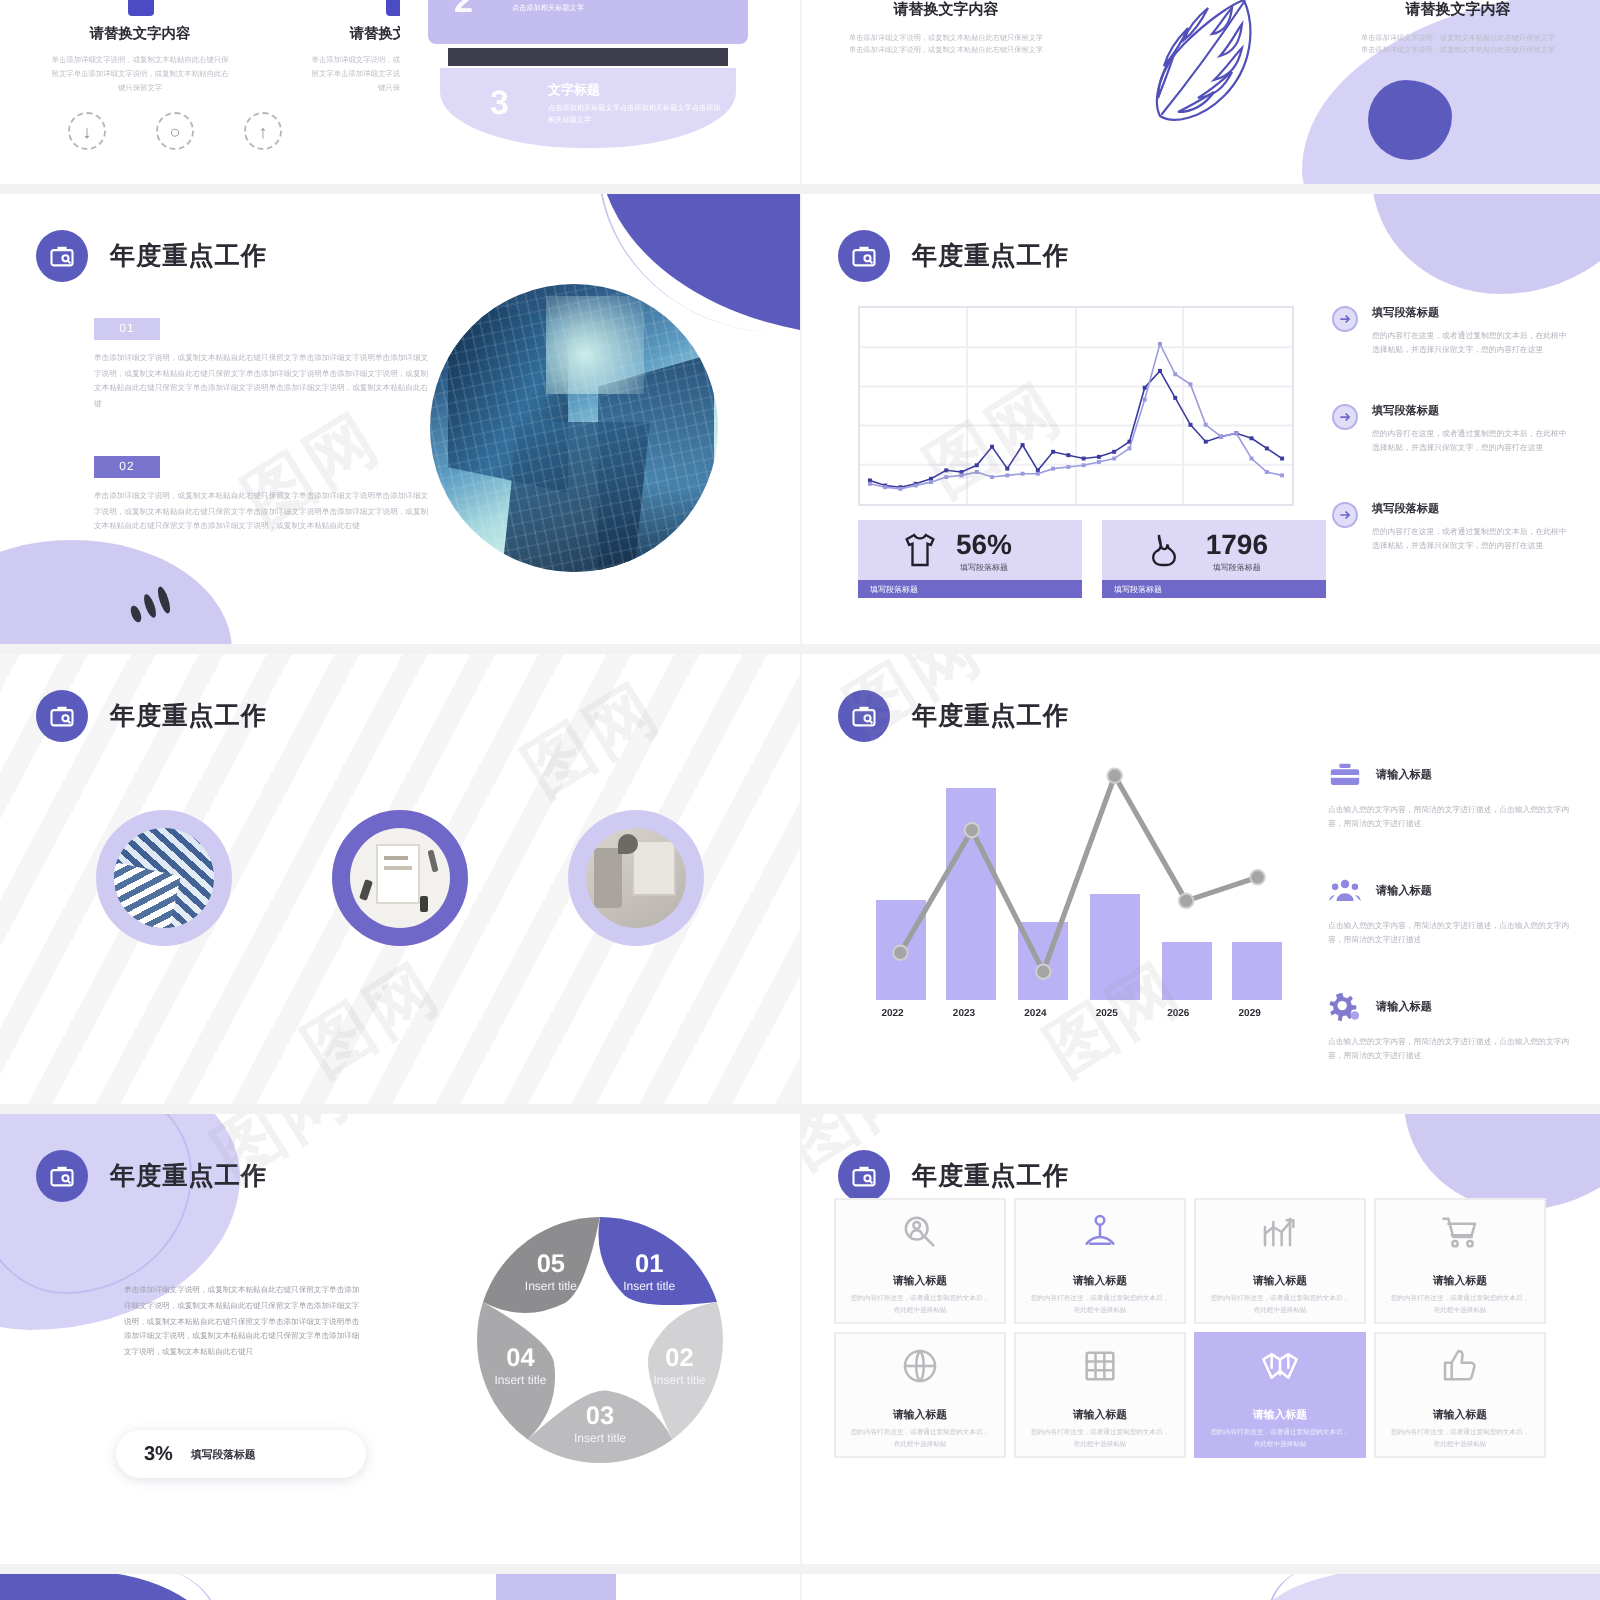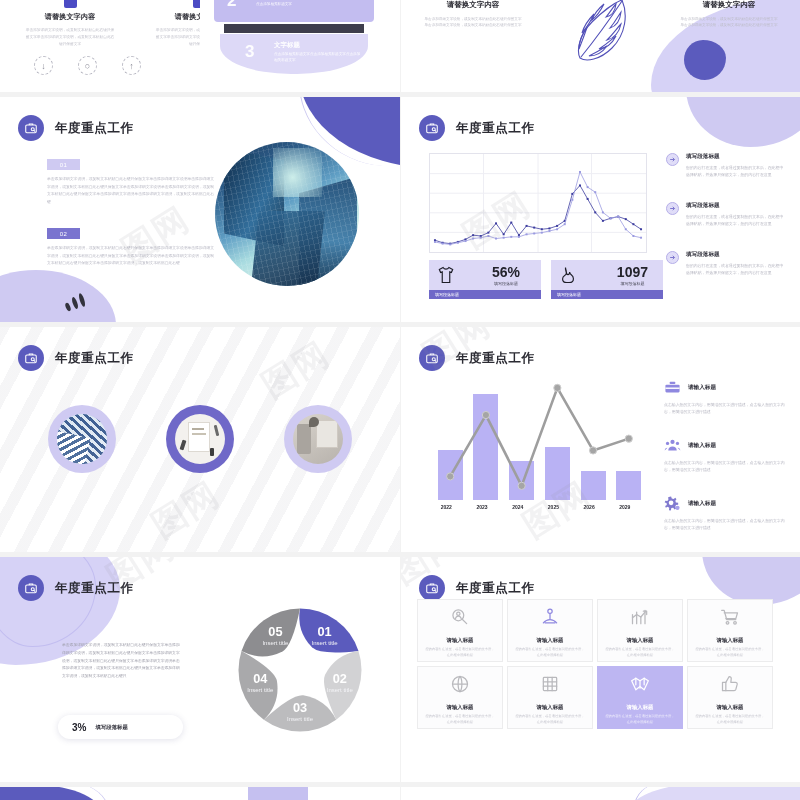--- a/index.html
+++ b/index.html
@@ -56,21 +56,21 @@
   .numtag{width:33px;height:11px;display:flex;align-items:center;justify-content:center;
     font-size:6px;color:#fff;letter-spacing:.5px;}
   .numtag.l{background:#cfcaf2;color:#fff;}
   .numtag.d{background:#7a74cf;}
   .para{font-size:3.8px;line-height:2;color:#b6b6c2;width:170px;margin-top:6px;}
   .photo-circle{position:absolute;border-radius:50%;overflow:hidden;}
 
   
   .lchart{position:absolute;border:1px solid #e3e3ec;background:#fff;}
   .kpi{position:absolute;width:112px;}
-  .kpi-top{height:30px;background:#dcd8f6;display:flex;align-items:center;padding:0 7px;gap:6px;}
+  .kpi-top{height:30px;background:#dcd8f6;display:flex;align-items:center;padding:0 21px;gap:6px;}
   .kpi-bot{height:9px;background:#6f68c8;display:flex;align-items:center;padding-left:6px;
     font-size:4px;color:#fff;}
   .kpi-num{font-size:14px;font-weight:bold;color:#23232b;line-height:1;}
   .kpi-sub{font-size:4px;color:#4a4a58;margin-top:2px;}
   .arrow-circ{width:13px;height:13px;border-radius:50%;background:#e0ddf8;border:1px solid #b6afe8;
     display:flex;align-items:center;justify-content:center;flex:none;}
   .rtitle{font-size:5.6px;font-weight:bold;color:#2f2f3a;}
 
   
   .ring{position:absolute;border-radius:50%;display:flex;align-items:center;justify-content:center;}
@@ -324,21 +324,21 @@
       </div>
       <div class="kpi-bot">填写段落标题</div>
     </div>
 
     <div class="kpi" style="left:150px;top:163px;">
       <div class="kpi-top">
         <svg width="20" height="20" viewBox="0 0 24 24" fill="none" stroke="#1e1e28" stroke-width="1.4">
           <path d="M9 3c-.5 3 1 4.5 1 6.5C10 11 9 12 8 12.5c-1.5.8-2.5 2.4-2.5 4.2C5.5 19.4 7.8 21 10.5 21h3c2.8 0 5-1.9 5-4.6 0-2.4-1.3-3.6-2.6-4.6-1-.8-1.9-1.8-1.9-3.3 0 2-1 3-2 3S10 10 10 8.5c0-2-1-3.8-1-5.5Z"></path>
         </svg>
         <div style="margin-left:auto;text-align:center;padding-right:8px;">
-          <div class="kpi-num">1097</div>
+          <div class="kpi-num">1796</div>
           <div class="kpi-sub">填写段落标题</div>
         </div>
       </div>
       <div class="kpi-bot">填写段落标题</div>
     </div>
 
     <div style="position:absolute;left:265px;top:56px;width:120px;">
       <div style="display:flex;gap:7px;margin-bottom:24px;">
         <div class="arrow-circ">
           <svg width="7" height="7" viewBox="0 0 24 24" fill="none" stroke="#6f68c8" stroke-width="3">

